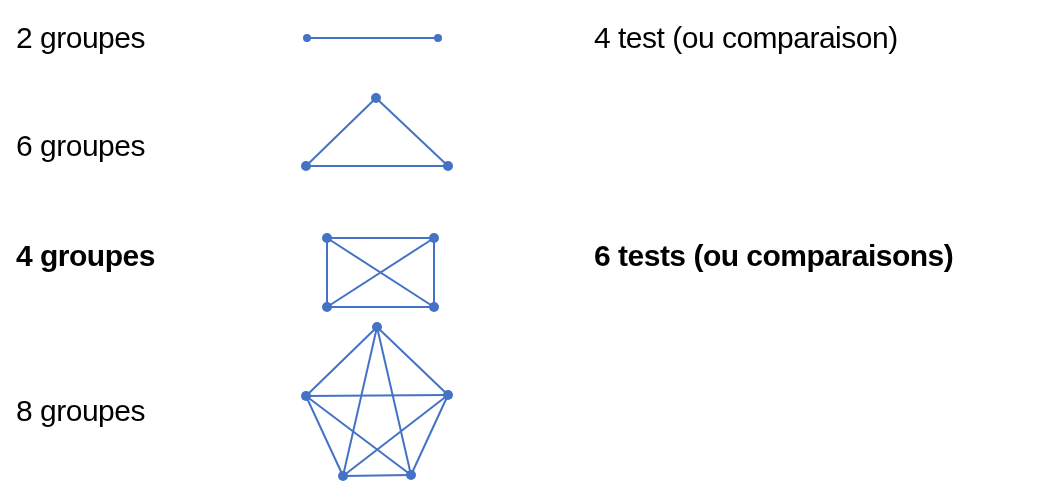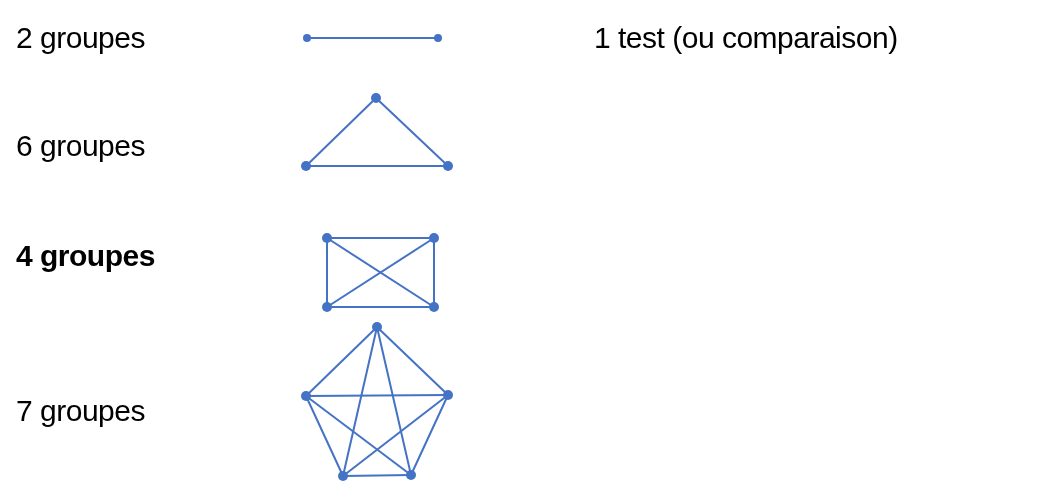--- a/index.html
+++ b/index.html
@@ -83,17 +83,18 @@
         <circle cx="306" cy="396" r="5" fill="#4472C4"></circle>
         <circle cx="448" cy="395" r="5" fill="#4472C4"></circle>
         <circle cx="343" cy="476" r="5" fill="#4472C4"></circle>
         <circle cx="411" cy="475" r="5" fill="#4472C4"></circle>
       </g>
     </svg>
 
   <div class="label col-left row-1">2 groupes</div>
   <div class="label col-left row-2">6 groupes</div>
   <div class="label col-left row-3">4 groupes</div>
-  <div class="label col-left row-4">7 groupes</div>
+  <div class="label col-left row-4">8 groupes</div>
 
-  <div class="label col-right row-1">1 test (ou comparaison)</div>
+  <div class="label col-right row-1">4 test (ou comparaison)</div>
+  <div class="label col-right row-3">6 tests (ou comparaisons)</div>
 
 </div>
 
 </body></html>

